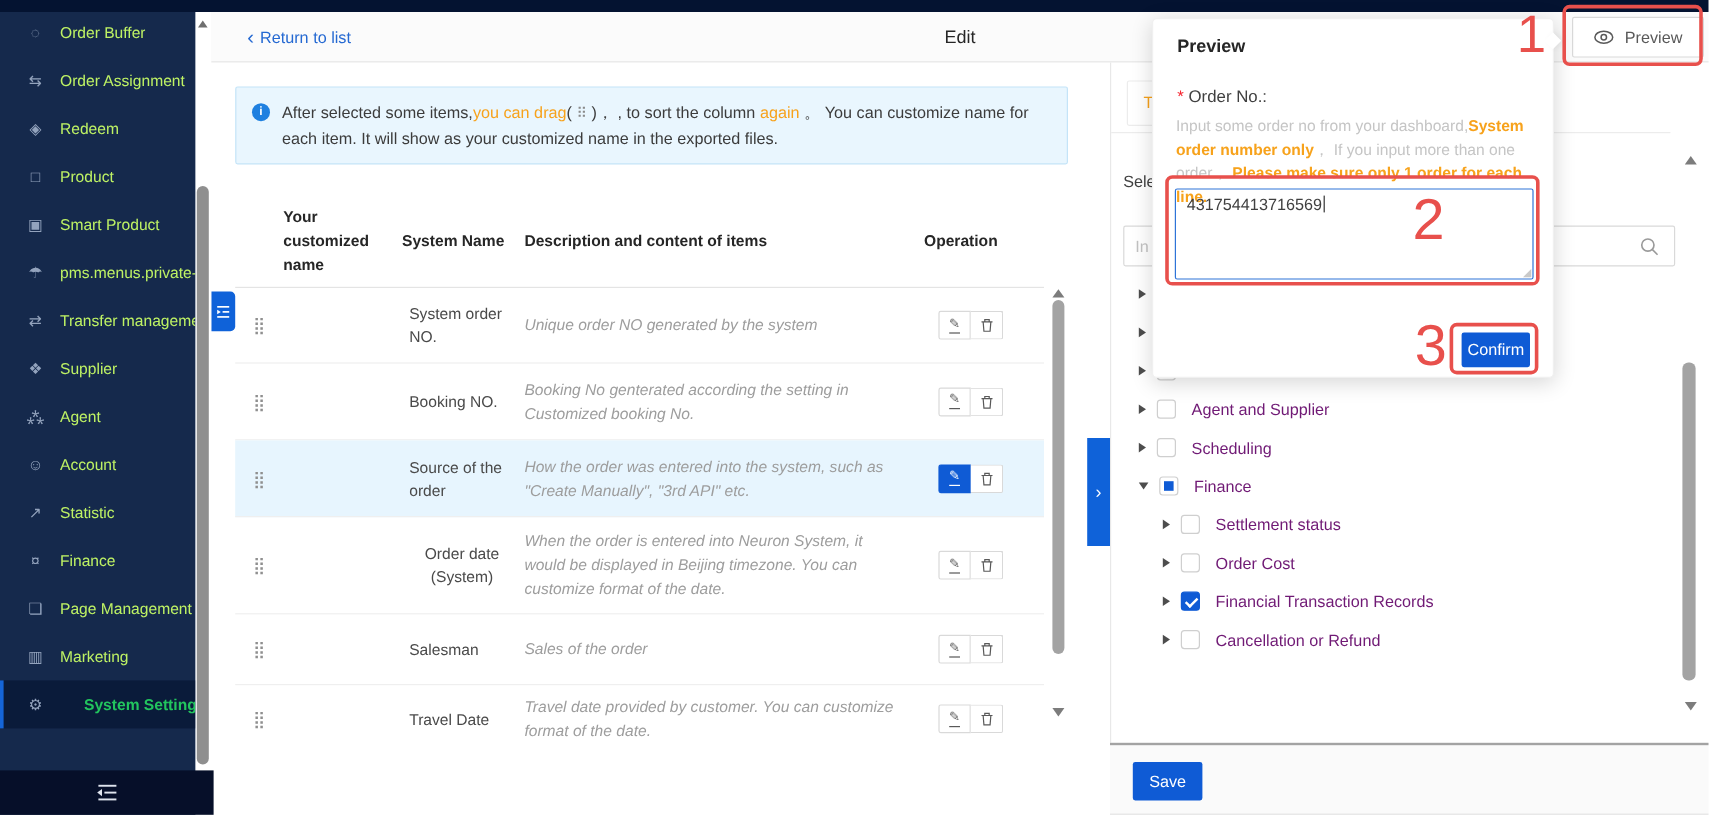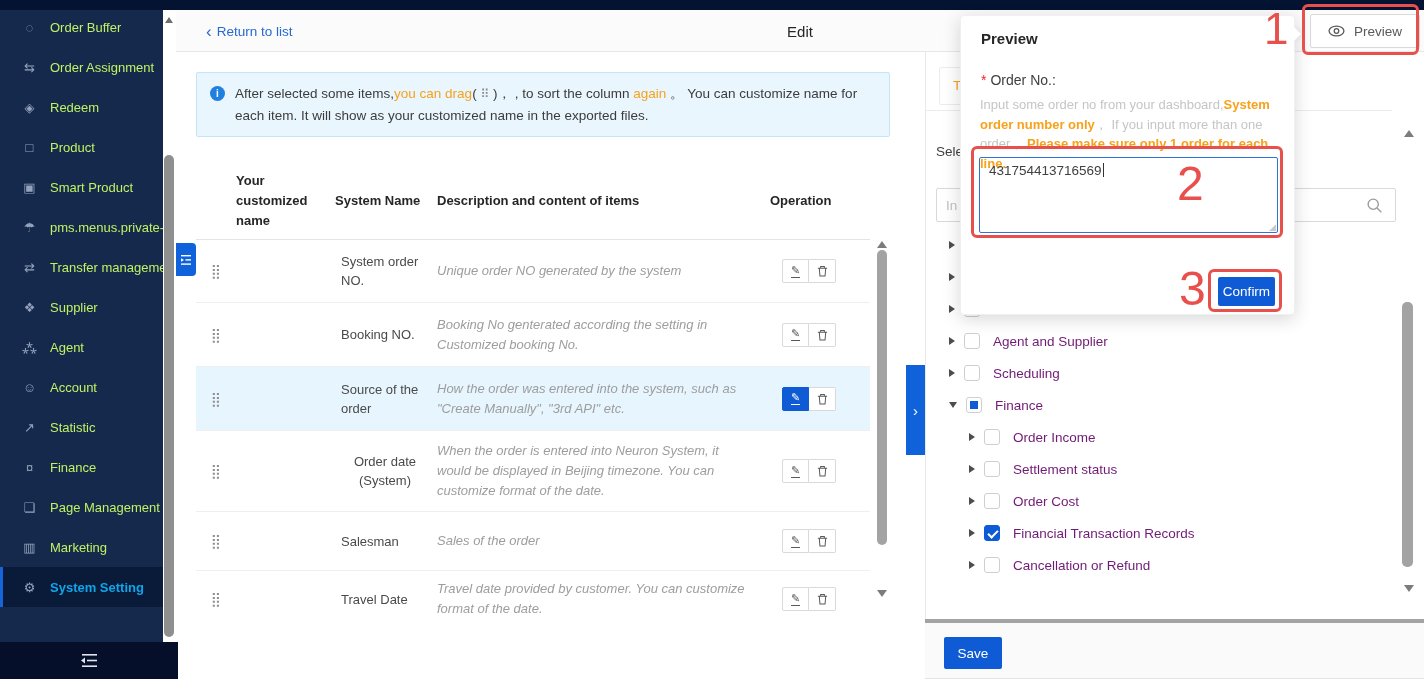--- a/index.html
+++ b/index.html
@@ -10,21 +10,21 @@
   
   .topbar { position:absolute; left:0; top:0; width:1424px; height:10px; background:#041331; z-index:5; }
 
   
   .sidebar { position:absolute; left:0; top:10px; width:163px; height:669px; background:#15294c; overflow:hidden; z-index:4; }
   .side-list { margin-top:-3px; }
   .side-item { height:40px; display:flex; align-items:center; padding-left:21px; cursor:pointer; }
   .side-item .si { width:17px; font-size:13px; color:#93a3bd; margin-right:12px; text-align:center; flex:0 0 17px; }
   .side-item .sl { font-size:13px; color:#bef264; white-space:nowrap; overflow:hidden; }
   .side-item.active { background:#0a1b3a; border-left:3px solid #1565d8; padding-left:18px; }
-  .side-item.active .sl { color:#0ea5e9; font-weight:bold; }
+  .side-item.active .sl { color:#22c55e; font-weight:bold;margin-left:20px; }
   .side-scroll { position:absolute; left:163px; top:10px; width:13px; height:669px; background:#ffffff; z-index:4; }
   .ss-up { position:absolute; left:2px; top:7px; width:0; height:0; border-left:4px solid transparent; border-right:4px solid transparent; border-bottom:6px solid #6f6f6f; }
   .ss-thumb { position:absolute; left:1px; top:145px; width:10px; height:482px; background:#8f8f8f; border-radius:5px; }
   .side-footer { position:absolute; left:0; top:642px; width:178px; height:37px; background:#060f29; display:flex; align-items:center; justify-content:center; z-index:6; }
 
   
   .header { position:absolute; left:176px; top:10px; width:1248px; height:42px; background:#fbfbfb; border-bottom:1px solid #e7e7e7; z-index:3; }
   .return-link { position:absolute; left:30px; top:0; height:42px; display:flex; align-items:center; color:#2569d2; font-size:13.5px; text-decoration:none; cursor:pointer; }
   .return-link .chev { font-size:17px; margin-right:5px; line-height:1; }
   .page-title { position:absolute; left:50%; transform:translateX(-50%); top:0; height:42px; display:flex; align-items:center; font-size:15px; color:#262626; }
@@ -79,21 +79,21 @@
   .cb { width:16px; height:16px; border:1px solid #cfcfcf; border-radius:3px; background:#fff; margin-right:13px; position:relative; flex:0 0 auto; }
   .cb.ind::after { content:""; position:absolute; left:3px; top:3px; width:8px; height:8px; background:#0f5bd5; }
   .cb.chk { background:#0f5bd5; border-color:#0f5bd5; }
   .cb.chk::after { content:""; position:absolute; left:4.5px; top:1.5px; width:4px; height:8px; border-right:2px solid #fff; border-bottom:2px solid #fff; transform:rotate(45deg); }
   .tl { font-size:13.5px; color:#701a75; }
 
   .pn-scroll-up { position:absolute; left:478px; top:78px; width:0; height:0; border-left:5px solid transparent; border-right:5px solid transparent; border-bottom:7px solid #7c7c7c; }
   .pn-scroll-thumb { position:absolute; left:476px; top:250px; width:11px; height:265px; background:#a3a3a3; border-radius:5px; }
   .pn-scroll-down { position:absolute; left:478px; top:533px; width:0; height:0; border-left:5px solid transparent; border-right:5px solid transparent; border-top:7px solid #7c7c7c; }
 
-  .panel-footer { position:absolute; left:925px; top:619px; width:499px; height:60px; background:#fafafa; border-top:4px solid #a3a3a3; border-bottom:1px solid #e3e3e3; z-index:2; }
+  .panel-footer { position:absolute; left:925px; top:619px; width:499px; height:60px; background:#fafafa; border-top:2px solid #a3a3a3; border-bottom:1px solid #e3e3e3; z-index:2; }
   .save-btn { position:absolute; left:19px; top:14px; width:58px; height:32px; background:#0f5bd5; color:#fff; border:none; border-radius:2px; font-size:13.5px; font-family:"Liberation Sans",sans-serif; cursor:pointer; }
 
   
   .popover { position:absolute; left:960px; top:15px; width:335px; height:300px; background:#fff; border:1px solid #f0f0f0; border-radius:4px; box-shadow:0 4px 18px rgba(0,0,0,.16); z-index:50; }
   .pop-arrow { position:absolute; right:-5px; top:13px; width:10px; height:10px; background:#fff; transform:rotate(45deg); box-shadow:2px -2px 5px rgba(0,0,0,.06); }
   .pop-title { padding:14px 20px 0; font-size:15px; font-weight:bold; color:#262626; }
   .pop-label { margin-top:25px; padding:0 20px; font-size:14px; color:#404040; }
   .pop-label .req { color:#f5222d; margin-right:4px; }
   .pop-help { margin-top:7px; padding:0 19px; font-size:13px; line-height:19.5px; color:#c5c5c5; }
   .pop-help .ohelp { color:#f7a21b; font-weight:bold; }
@@ -388,25 +388,20 @@
           <span class="tl">Scheduling</span>
         </div>
       <div class="trow">
           <span class="caret-d"></span>
           <span class="cb ind"></span>
           <span class="tl">Finance</span>
         </div>
       <div class="trow lvl2">
           <span class="caret-r"></span>
           <span class="cb"></span>
-          <span class="tl">Order Income</span>
-        </div>
-      <div class="trow lvl2">
-          <span class="caret-r"></span>
-          <span class="cb"></span>
           <span class="tl">Settlement status</span>
         </div>
       <div class="trow lvl2">
           <span class="caret-r"></span>
           <span class="cb"></span>
           <span class="tl">Order Cost</span>
         </div>
       <div class="trow lvl2">
           <span class="caret-r"></span>
           <span class="cb chk"></span>

